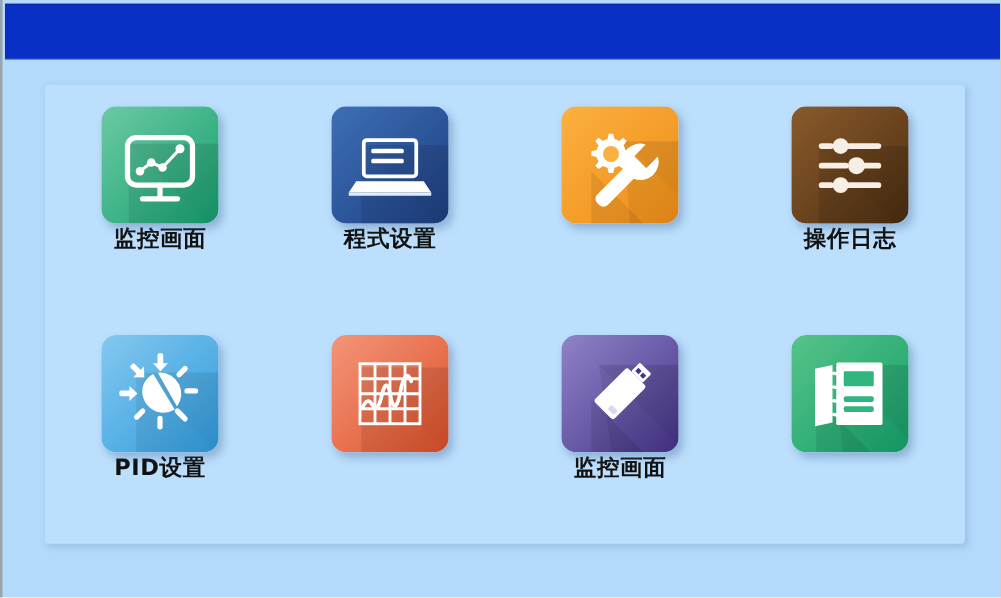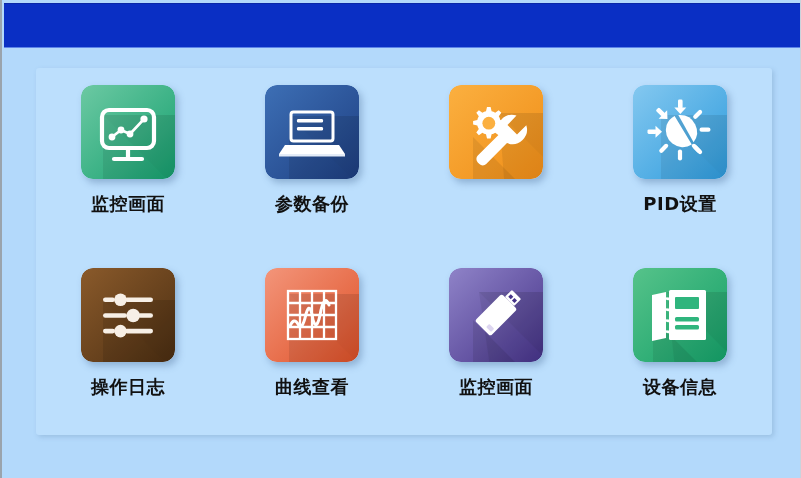--- a/index.html
+++ b/index.html
@@ -94,21 +94,20 @@
   .tile-icon svg {
     position: absolute;
     left: 0;
     top: 0;
     width: 94px;
     height: 94px;
     display: block;
   }
 
   .tile-label {
-    margin-top: 13px;
     font-size: 18px;
     font-weight: bold;
     color: #111111;
     letter-spacing: 0.5px;
     white-space: nowrap;
     font-family: "DejaVu Sans", "Liberation Sans", sans-serif;
   }
 </style>
 </head>
 <body>
@@ -177,21 +176,21 @@
             </g>
             <g>
               <rect x="26" y="27" width="42" height="29" rx="2.5" fill="none" stroke="#ffffff" stroke-width="3"></rect>
               <rect x="32" y="34" width="26" height="3.6" rx="1.3" fill="#ffffff"></rect>
               <rect x="32" y="42" width="26" height="3.6" rx="1.3" fill="#ffffff"></rect>
               <path d="M20 60 L74 60 L80 69 L14 69 Z" fill="#ffffff"></path>
               <path d="M14 69 L80 69 L80 71.5 L14 71.5 Z" fill="#e4ecf7"></path>
             </g>
           </svg>
         </div>
-        <div class="tile-label">参数备份</div>
+        <div class="tile-label">程式设置</div>
       </div>
 
       <div class="tile">
         <div class="tile-icon">
           <svg viewBox="0 0 94 94" xmlns="http://www.w3.org/2000/svg">
             <defs>
               <linearGradient id="g3" x1="0" y1="0" x2="1" y2="1">
                 <stop offset="0%" stop-color="#fbb040"></stop>
                 <stop offset="100%" stop-color="#ef8d17"></stop>
               </linearGradient>
@@ -209,20 +208,55 @@
             <g fill="#ffffff">
               <path d="M38 22 l3.6 0 l1.0 4.2 a12 12 0 0 1 3.6 1.5 l3.5 -2.5 l2.6 2.6 l-2.5 3.5 a12 12 0 0 1 1.5 3.6 l4.2 1.0 l0 3.6 l-4.2 1.0 a12 12 0 0 1 -1.5 3.6 l2.5 3.5 l-2.6 2.6 l-3.5 -2.5 a12 12 0 0 1 -3.6 1.5 l-1.0 4.2 l-3.6 0 l-1.0 -4.2 a12 12 0 0 1 -3.6 -1.5 l-3.5 2.5 l-2.6 -2.6 l2.5 -3.5 a12 12 0 0 1 -1.5 -3.6 l-4.2 -1.0 l0 -3.6 l4.2 -1.0 a12 12 0 0 1 1.5 -3.6 l-2.5 -3.5 l2.6 -2.6 l3.5 2.5 a12 12 0 0 1 3.6 -1.5 z"></path>
               <circle cx="39.8" cy="38.2" r="6.4" fill="#fbb040"></circle>
             </g>
 
             <g fill="#ffffff">
               <path d="M67.5 30.5 a14.5 14.5 0 0 0 -17.8 19.3 L28.8 70.6 a4.8 4.8 0 0 0 0 6.8 l1.6 1.6 a4.8 4.8 0 0 0 6.8 0 L58.0 58.0 a14.5 14.5 0 0 0 19.3 -17.8 L68.0 49.5 L58.5 40.0 Z"></path>
             </g>
           </svg>
         </div>
+      </div>
+
+      <div class="tile">
+        <div class="tile-icon">
+          <svg viewBox="0 0 94 94" xmlns="http://www.w3.org/2000/svg">
+            <defs>
+              <linearGradient id="g4" x1="0" y1="0" x2="1" y2="1">
+                <stop offset="0%" stop-color="#8a5a2b"></stop>
+                <stop offset="100%" stop-color="#4d2f12"></stop>
+              </linearGradient>
+              <clipPath id="c4">
+                  <rect x="0" y="0" width="94" height="94" rx="12"></rect>
+                </clipPath>
+            </defs>
+            <rect x="0" y="0" width="94" height="94" rx="12" fill="url(#g4)"></rect>
+            <g clip-path="url(#c4)">
+              <polygon points="22,32 94,104 94,32" fill="#000000" opacity="0.12"></polygon>
+              <polygon points="22,32 120,130 120,155 22,155" fill="#000000" opacity="0.10"></polygon>
+            </g>
+            <g fill="#f7efe6">
+              <rect x="22" y="29.5" width="12" height="4.6" rx="2.3"></rect>
+              <rect x="44" y="29.5" width="28" height="4.6" rx="2.3"></rect>
+              <circle cx="39.5" cy="31.8" r="6.3"></circle>
+
+              <rect x="22" y="45.2" width="24" height="4.6" rx="2.3"></rect>
+              <rect x="57" y="45.2" width="15" height="4.6" rx="2.3"></rect>
+              <circle cx="52.2" cy="47.5" r="6.8"></circle>
+
+              <rect x="22" y="60.8" width="12" height="4.6" rx="2.3"></rect>
+              <rect x="44" y="60.8" width="28" height="4.6" rx="2.3"></rect>
+              <circle cx="39.5" cy="63.1" r="6.3"></circle>
+            </g>
+          </svg>
+        </div>
+        <div class="tile-label">操作日志</div>
       </div>
 
       <div class="tile">
         <div class="tile-icon">
           <svg viewBox="0 0 94 94" xmlns="http://www.w3.org/2000/svg">
             <defs>
               <linearGradient id="g5" x1="0" y1="0" x2="1" y2="1">
                 <stop offset="0%" stop-color="#84c8f0"></stop>
                 <stop offset="100%" stop-color="#2e9bdc"></stop>
               </linearGradient>
@@ -270,55 +304,20 @@
             </g>
           </svg>
         </div>
         <div class="tile-label">PID设置</div>
       </div>
 
       <div class="tile">
         <div class="tile-icon">
           <svg viewBox="0 0 94 94" xmlns="http://www.w3.org/2000/svg">
             <defs>
-              <linearGradient id="g4" x1="0" y1="0" x2="1" y2="1">
-                <stop offset="0%" stop-color="#8a5a2b"></stop>
-                <stop offset="100%" stop-color="#4d2f12"></stop>
-              </linearGradient>
-              <clipPath id="c4">
-                  <rect x="0" y="0" width="94" height="94" rx="12"></rect>
-                </clipPath>
-            </defs>
-            <rect x="0" y="0" width="94" height="94" rx="12" fill="url(#g4)"></rect>
-            <g clip-path="url(#c4)">
-              <polygon points="22,32 94,104 94,32" fill="#000000" opacity="0.12"></polygon>
-              <polygon points="22,32 120,130 120,155 22,155" fill="#000000" opacity="0.10"></polygon>
-            </g>
-            <g fill="#f7efe6">
-              <rect x="22" y="29.5" width="12" height="4.6" rx="2.3"></rect>
-              <rect x="44" y="29.5" width="28" height="4.6" rx="2.3"></rect>
-              <circle cx="39.5" cy="31.8" r="6.3"></circle>
-
-              <rect x="22" y="45.2" width="24" height="4.6" rx="2.3"></rect>
-              <rect x="57" y="45.2" width="15" height="4.6" rx="2.3"></rect>
-              <circle cx="52.2" cy="47.5" r="6.8"></circle>
-
-              <rect x="22" y="60.8" width="12" height="4.6" rx="2.3"></rect>
-              <rect x="44" y="60.8" width="28" height="4.6" rx="2.3"></rect>
-              <circle cx="39.5" cy="63.1" r="6.3"></circle>
-            </g>
-          </svg>
-        </div>
-        <div class="tile-label">操作日志</div>
-      </div>
-
-      <div class="tile">
-        <div class="tile-icon">
-          <svg viewBox="0 0 94 94" xmlns="http://www.w3.org/2000/svg">
-            <defs>
               <linearGradient id="g6" x1="0" y1="0" x2="1" y2="1">
                 <stop offset="0%" stop-color="#f3957a"></stop>
                 <stop offset="100%" stop-color="#df5128"></stop>
               </linearGradient>
               <clipPath id="c6">
                   <rect x="0" y="0" width="94" height="94" rx="12"></rect>
                 </clipPath>
             </defs>
             <rect x="0" y="0" width="94" height="94" rx="12" fill="url(#g6)"></rect>
             <g clip-path="url(#c6)">
@@ -326,21 +325,20 @@
               <polygon points="24,26 124,126 124,150 24,150" fill="#000000" opacity="0.09"></polygon>
             </g>
             <g stroke="#ffffff" stroke-width="2.3" fill="none">
               <rect x="23" y="23" width="48" height="48"></rect>
               <path d="M35 23 L35 71 M47 23 L47 71 M59 23 L59 71"></path>
               <path d="M23 35 L71 35 M23 47 L71 47 M23 59 L71 59"></path>
             </g>
             <path d="M25 58 q4 -9 8 -2 q4 8 8 -10 q4 -14 7 6 q4 13 8 -10 q4 -16 8 -5" fill="none" stroke="#ffffff" stroke-width="3" stroke-linecap="round" stroke-linejoin="round"></path>
           </svg>
         </div>
-        <div class="tile-label">曲线查看</div>
       </div>
 
       <div class="tile">
         <div class="tile-icon">
           <svg viewBox="0 0 94 94" xmlns="http://www.w3.org/2000/svg">
             <defs>
               <linearGradient id="g7" x1="0" y1="0" x2="1" y2="1">
                 <stop offset="0%" stop-color="#8f83c8"></stop>
                 <stop offset="100%" stop-color="#463389"></stop>
               </linearGradient>
@@ -394,18 +392,17 @@
               <path d="M33 41 a4.2 4.2 0 0 0 5 0"></path>
               <path d="M33 52 a4.2 4.2 0 0 0 5 0"></path>
               <path d="M33 63 a4.2 4.2 0 0 0 5 0"></path>
             </g>
 
             <rect x="42" y="29" width="24" height="12" rx="1" fill="#2fb57d"></rect>
             <rect x="42" y="49" width="24" height="4.5" rx="1.6" fill="#2fb57d"></rect>
             <rect x="42" y="57" width="24" height="4.5" rx="1.6" fill="#2fb57d"></rect>
           </svg>
         </div>
-        <div class="tile-label">设备信息</div>
       </div>
 
     </div>
   </div>
 </div>
 
 </body></html>

